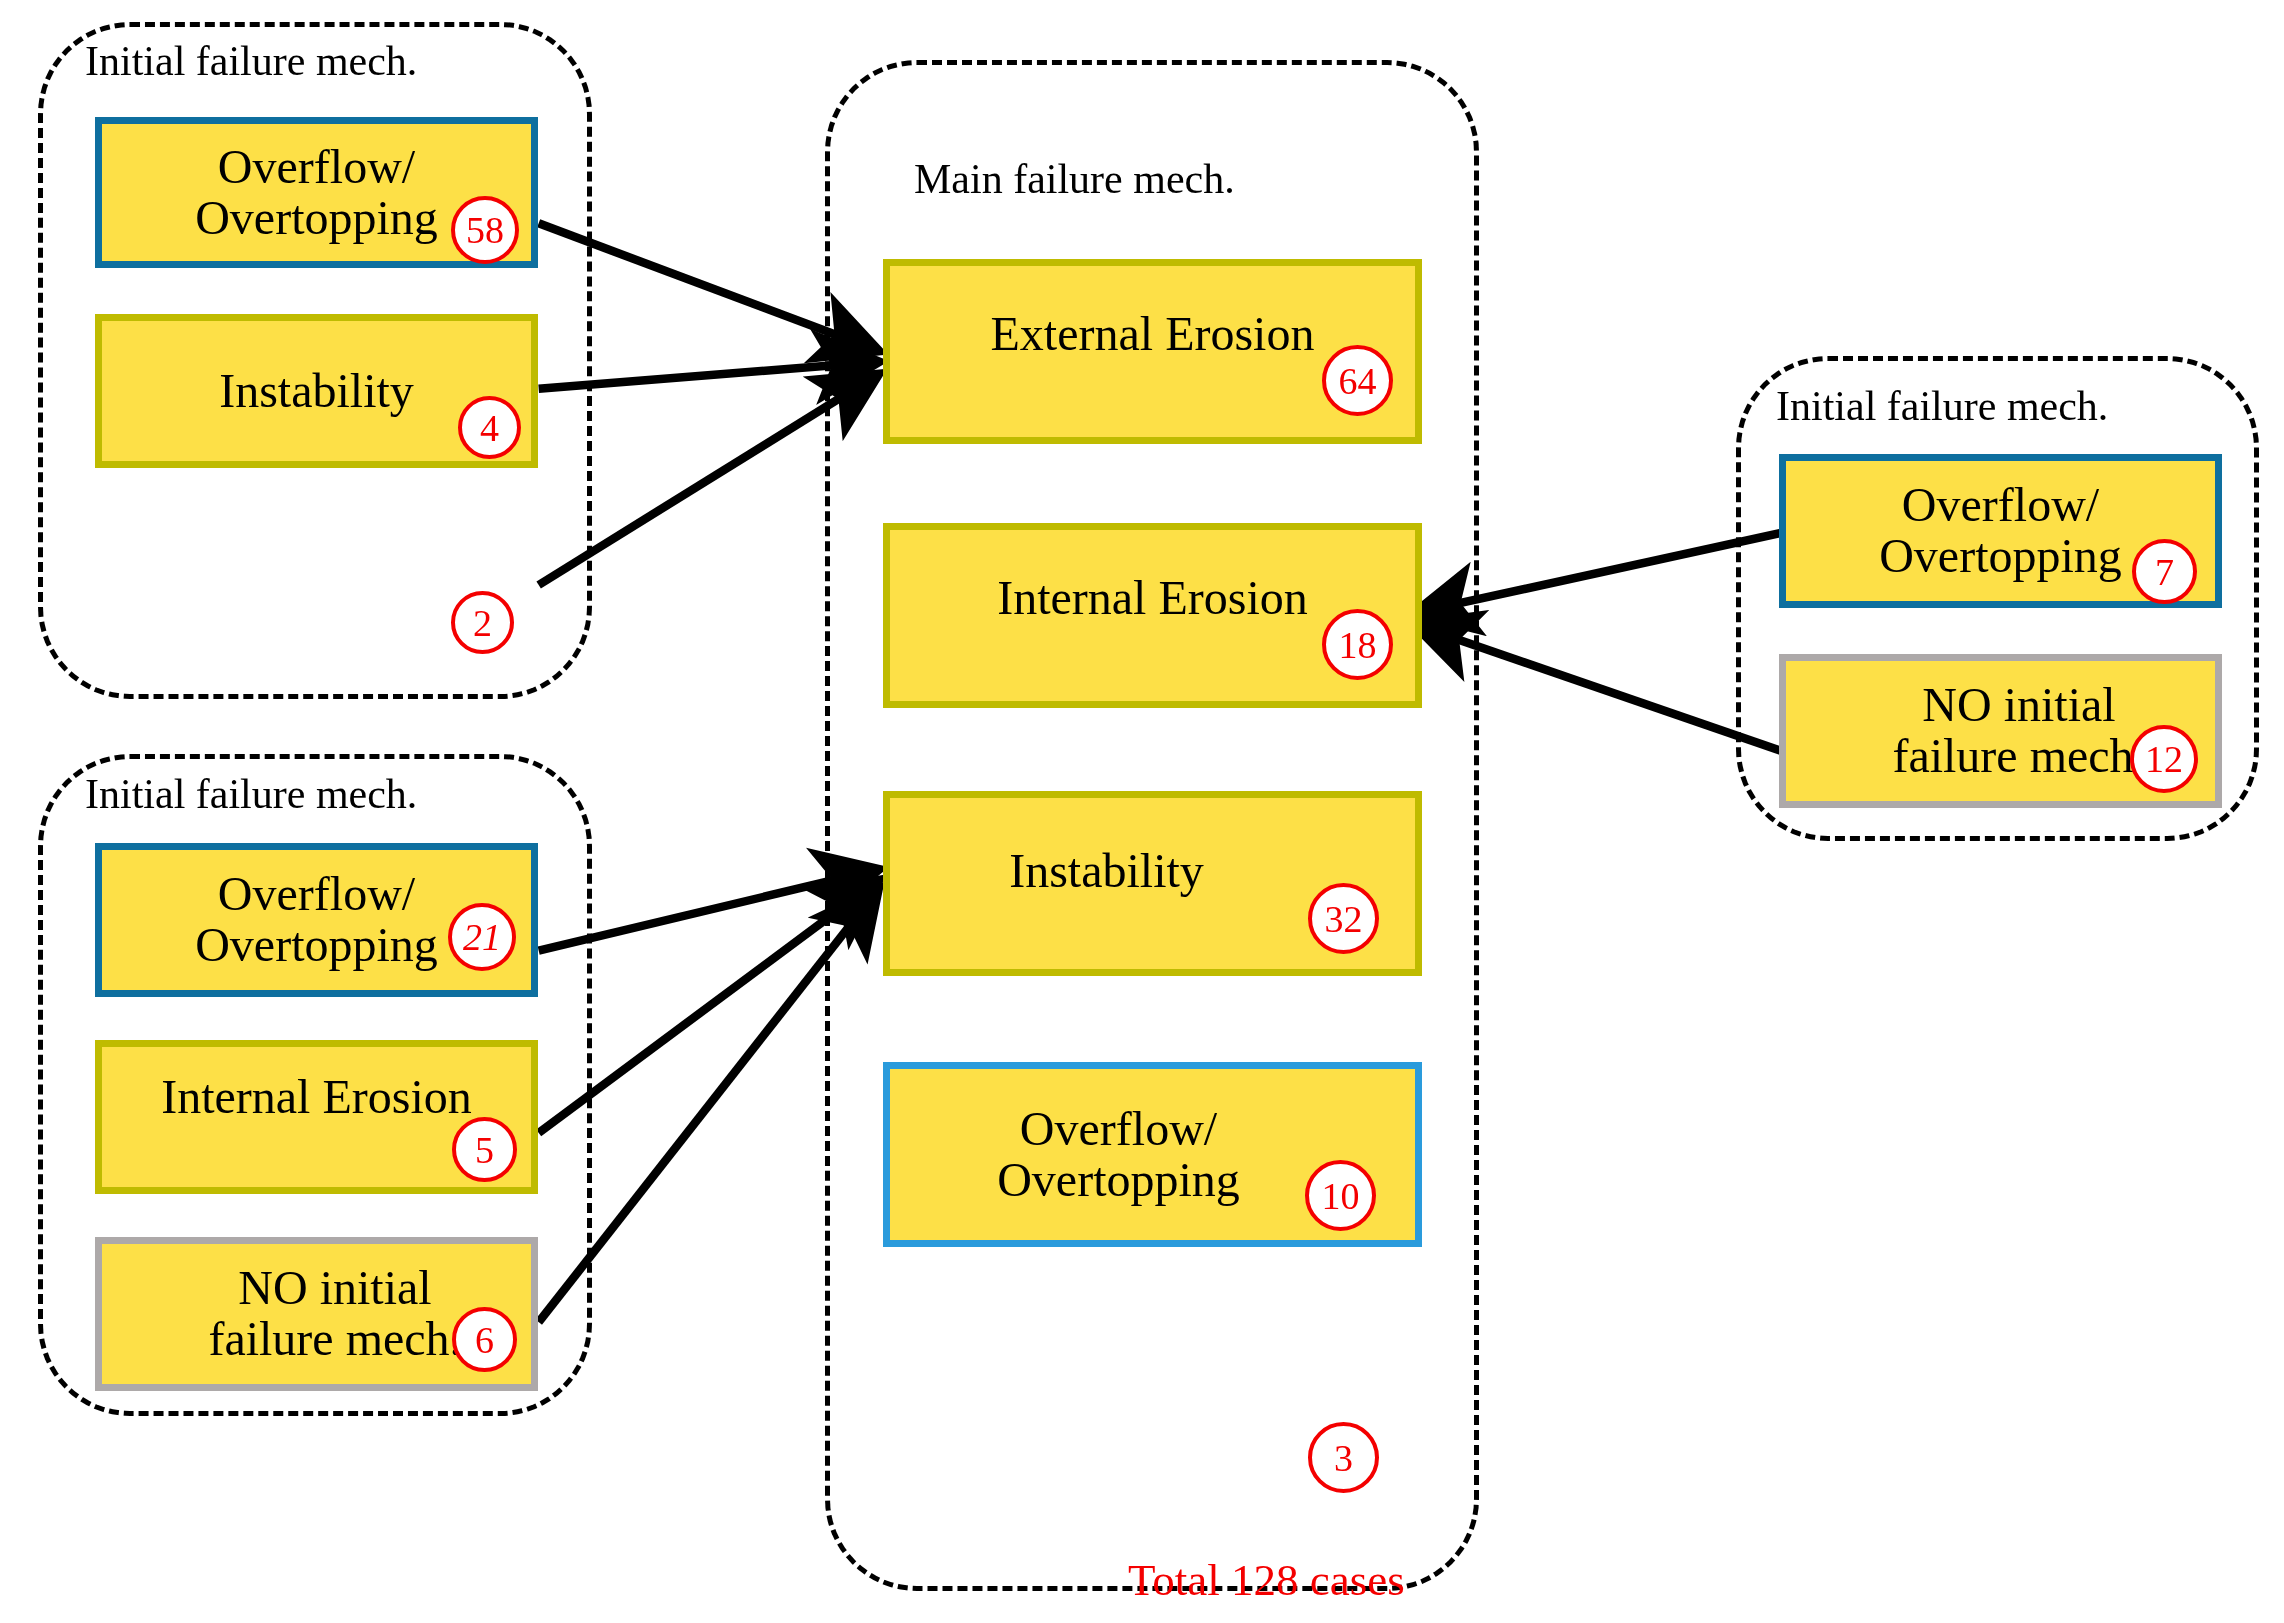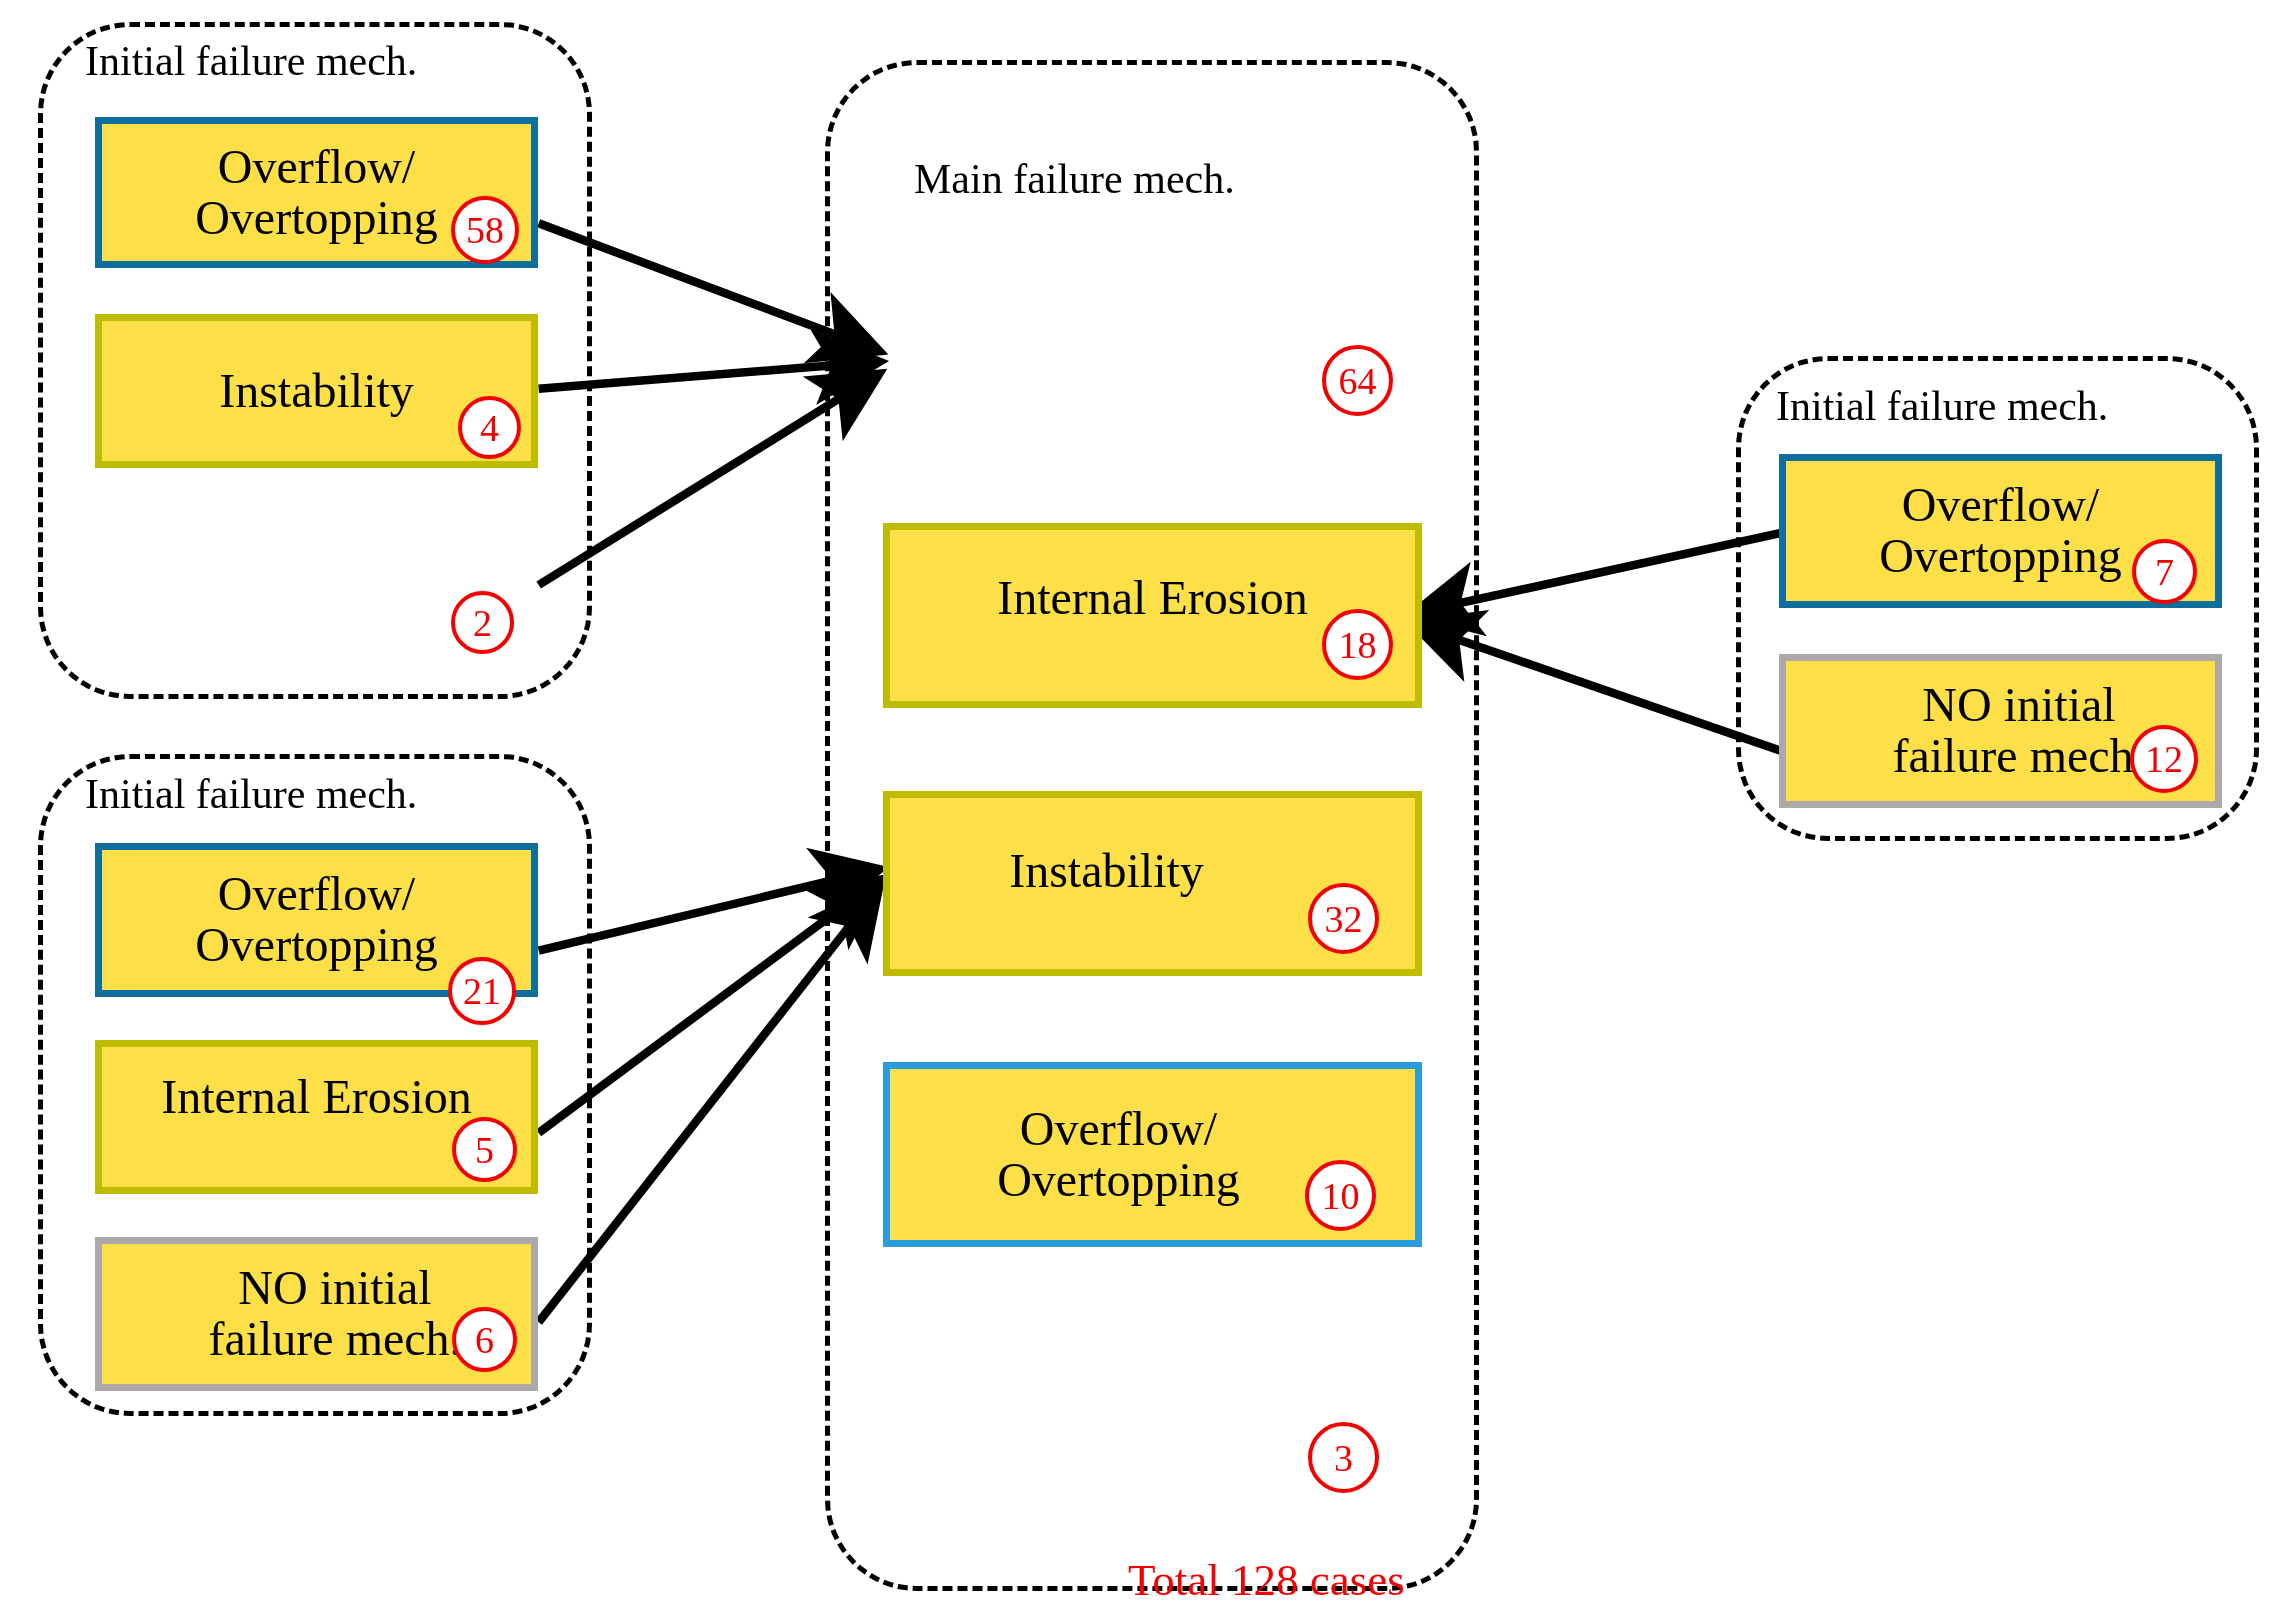--- a/index.html
+++ b/index.html
@@ -134,37 +134,40 @@
   <div class="badge" style="left:451px;top:591px;width:63px;height:63px;">2</div>
 
   <div class="group" style="left:38px;top:754px;width:554px;height:662px;">
   </div>
   <div class="group-title" style="left:85px;top:773px;">Initial failure mech.</div>
 
   <div class="box blue-dark" style="left:95px;top:843px;width:443px;height:154px;">
     <span class="label">Overflow/
 Overtopping</span>
   </div>
-  <div class="badge" style="left:448px;top:957px;width:68px;height:68px;">21</div>
+  <div class="badge" style="left:448px;top:903px;width:68px;height:68px;font-style:italic;">21</div>
 
   <div class="box olive" style="left:95px;top:1040px;width:443px;height:154px;">
     <span class="label" style="position:relative;top:-20px;">Internal Erosion</span>
   </div>
   <div class="badge" style="left:452px;top:1117px;width:65px;height:65px;">5</div>
 
   <div class="box gray" style="left:95px;top:1237px;width:443px;height:154px;">
     <span class="label">NO initial
 failure mech.</span>
   </div>
   <div class="badge" style="left:452px;top:1307px;width:65px;height:65px;">6</div>
 
   <div class="group" style="left:825px;top:60px;width:654px;height:1531px;">
   </div>
   <div class="group-title" style="left:914px;top:158px;">Main failure mech.</div>
 
+  <div class="box olive" style="left:883px;top:259px;width:539px;height:185px;">
+    <span class="label" style="position:relative;top:-17px;">External Erosion</span>
+  </div>
   <div class="badge" style="left:1322px;top:345px;width:71px;height:71px;">64</div>
 
   <div class="box olive" style="left:883px;top:523px;width:539px;height:185px;">
     <span class="label" style="position:relative;top:-17px;">Internal Erosion</span>
   </div>
   <div class="badge" style="left:1322px;top:609px;width:71px;height:71px;">18</div>
 
   <div class="box olive" style="left:883px;top:791px;width:539px;height:185px;">
     <span class="label" style="position:relative;top:-12.3px;left:-46px;">Instability</span>
   </div>

